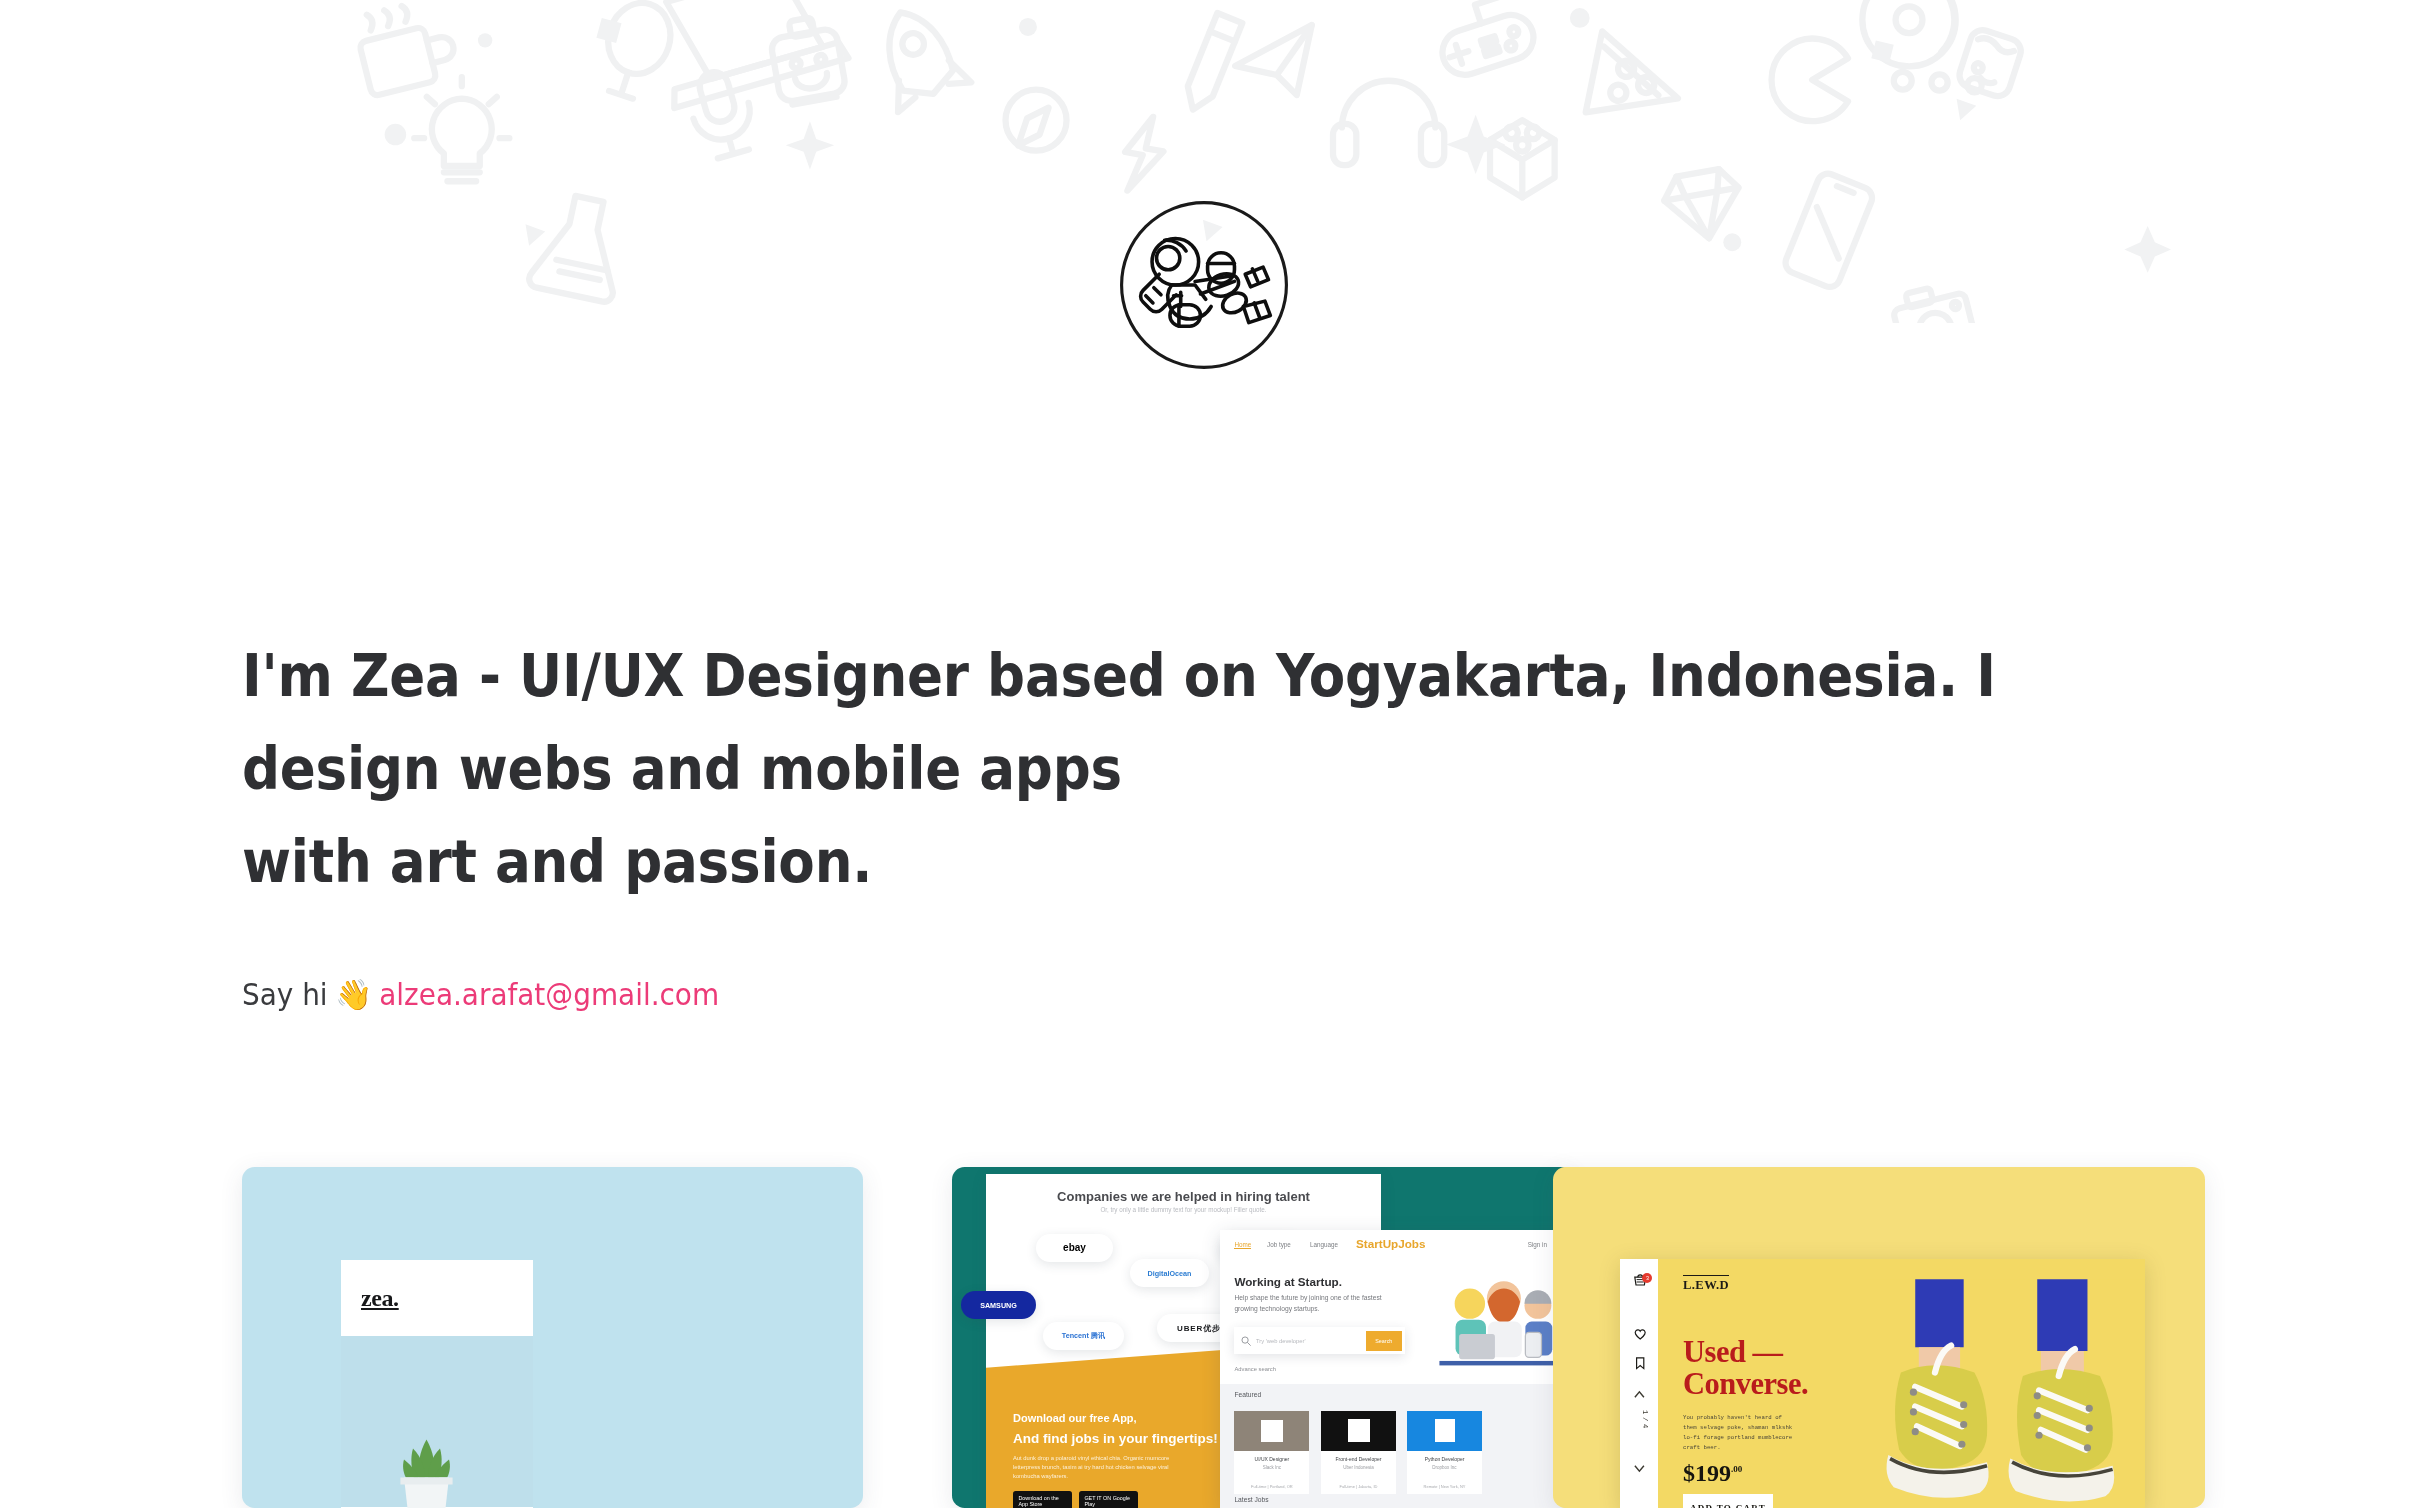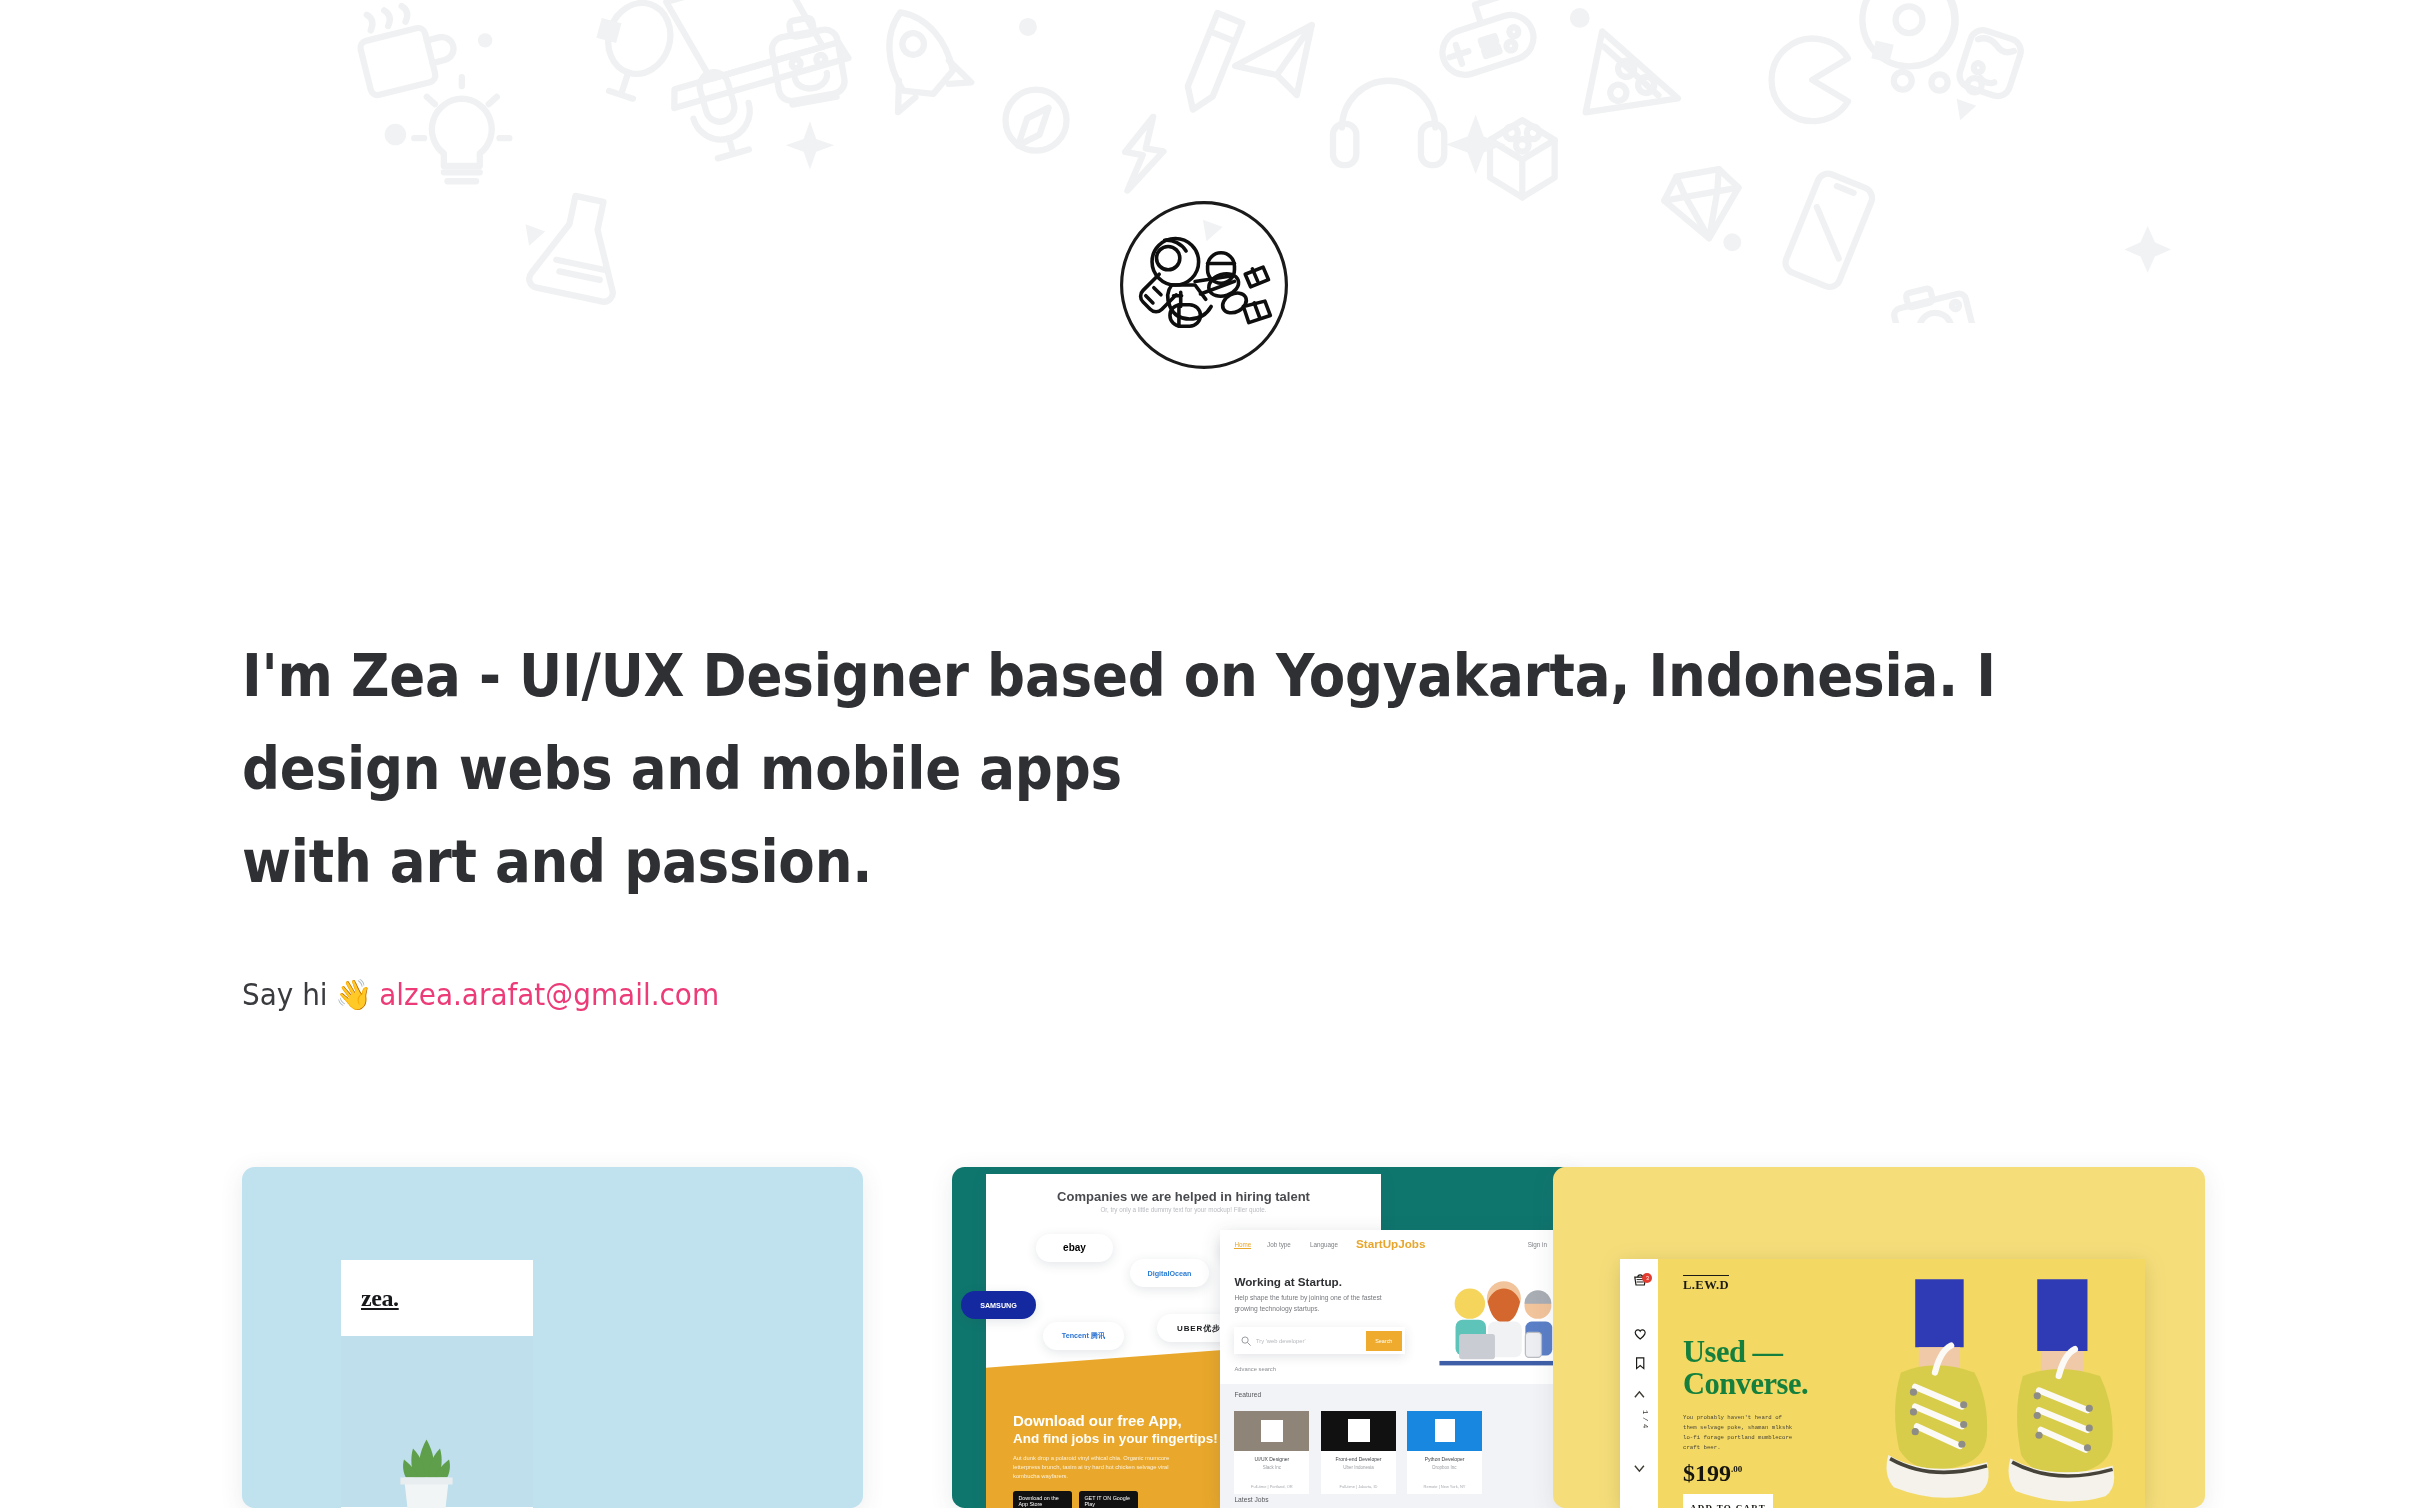--- a/index.html
+++ b/index.html
@@ -108,21 +108,21 @@
     position:absolute; height:28px; background:#fff; border-radius:14.4px;
     box-shadow:0 2.7px 10.8px rgba(50,60,80,.13);
     display:flex; align-items:center; justify-content:center;
     font-size:10px; font-weight:700;
   }
   .c2-orange {
     position:absolute; left:0; bottom:0; width:287px; height:162px;
     background:#e9a82b;
     clip-path:polygon(0 21.5px, 100% 0, 100% 100%, 0 100%);
   }
-  .c2-dl1 { position:absolute; left:27px; top:66px; color:#fff; font-size:15px; font-weight:700;
+  .c2-dl1 { position:absolute; left:27px; top:66px; color:#fff; font-size:11px; font-weight:700;
             font-family:"Liberation Sans Narrow","Liberation Sans", sans-serif; white-space:nowrap;}
   .c2-dl2 { position:absolute; left:27px; top:85px; color:#fff; font-size:13.5px; font-weight:700;
             font-family:"Liberation Sans Narrow","Liberation Sans", sans-serif; white-space:nowrap;}
   .c2-lorem{ position:absolute; left:27px; top:108px; width:180px; color:#fdf1da; font-size:5.8px; line-height:9px;}
   .c2-badge{ position:absolute; height:19px; background:#111; border-radius:2.7px; color:#fff;
              font-size:5.4px; display:flex; align-items:center; justify-content:center; padding:0 5.4px;}
   .c2-phone{ position:absolute; left:286px; top:145px; width:99px; height:196px; background:#fff;
              border-radius:12.6px 12.6px 0 0; box-shadow:0 1.8px 12.6px rgba(50,60,80,.18); }
   .c2-app {
     position:absolute; left:268px; top:63px; width:386px; height:278px;
@@ -169,21 +169,21 @@
   .c3-body { position:absolute; left:38px; top:0; right:0; bottom:0; background:#f3d964; }
   .c3-lewd {
     position:absolute; left:25px; top:16px;
     font-family:"Liberation Serif","DejaVu Serif", serif;
     font-weight:700; font-size:12.6px; color:#1b1a16; letter-spacing:0.4px;
     border-top:1.8px solid #1b1a16; padding-top:1.8px;
   }
   .c3-h {
     position:absolute; left:25px; top:77px;
     font-family:"Liberation Serif","DejaVu Serif", serif;
-    font-weight:700; font-size:30.5px; line-height:32px; color:#15803d; letter-spacing:-0.5px;
+    font-weight:700; font-size:30.5px; line-height:32px; color:#b91c1c; letter-spacing:-0.5px;
   }
   .c3-desc {
     position:absolute; left:25px; top:154px; width:115px;
     font-family:"Liberation Mono","DejaVu Sans Mono", monospace;
     font-size:5.7px; line-height:10px; color:#4a4638;
   }
   .c3-price {
     position:absolute; left:25px; top:201px;
     font-family:"Liberation Serif","DejaVu Serif", serif;
     font-weight:700; font-size:24px; color:#16150f;

